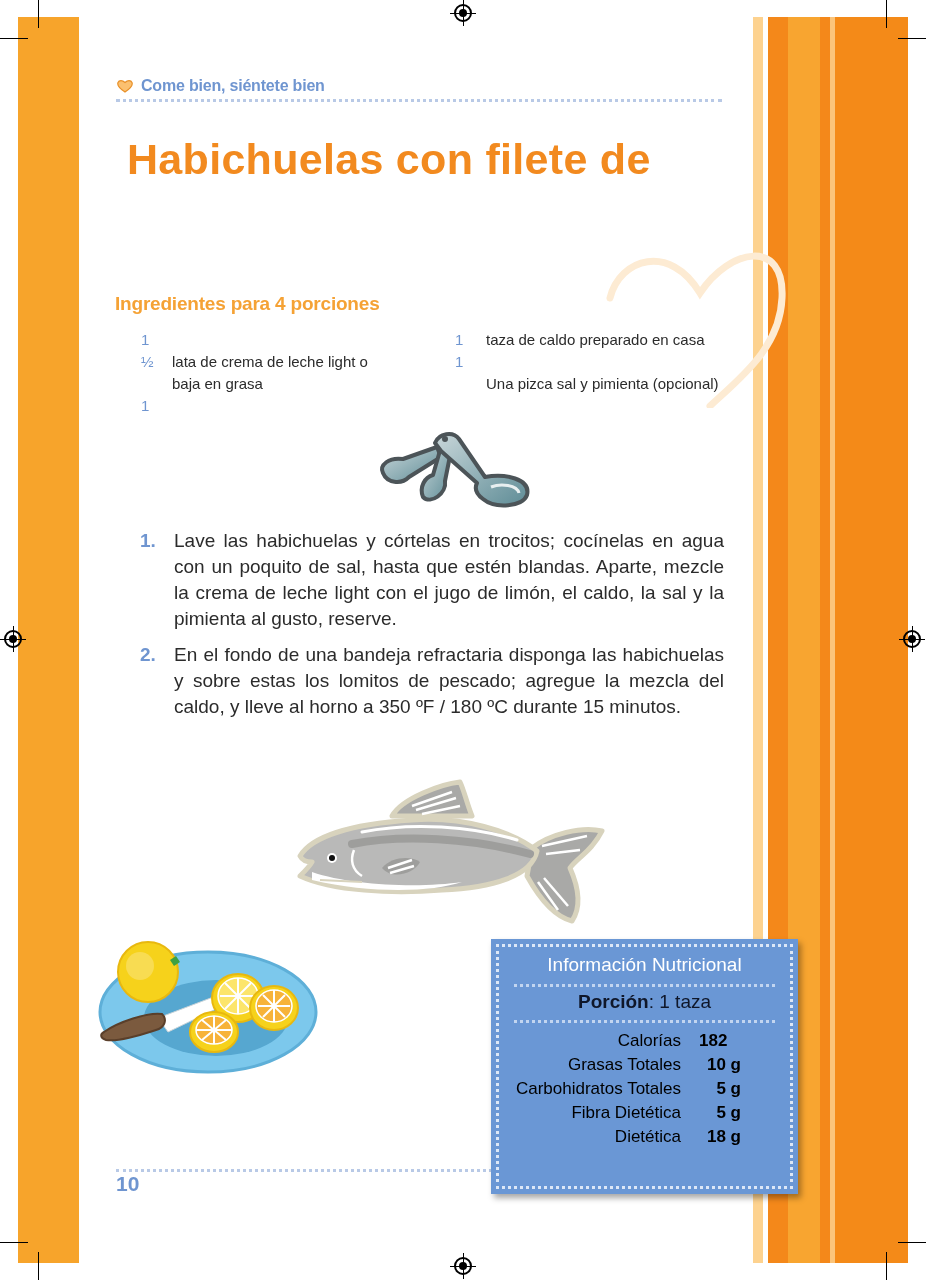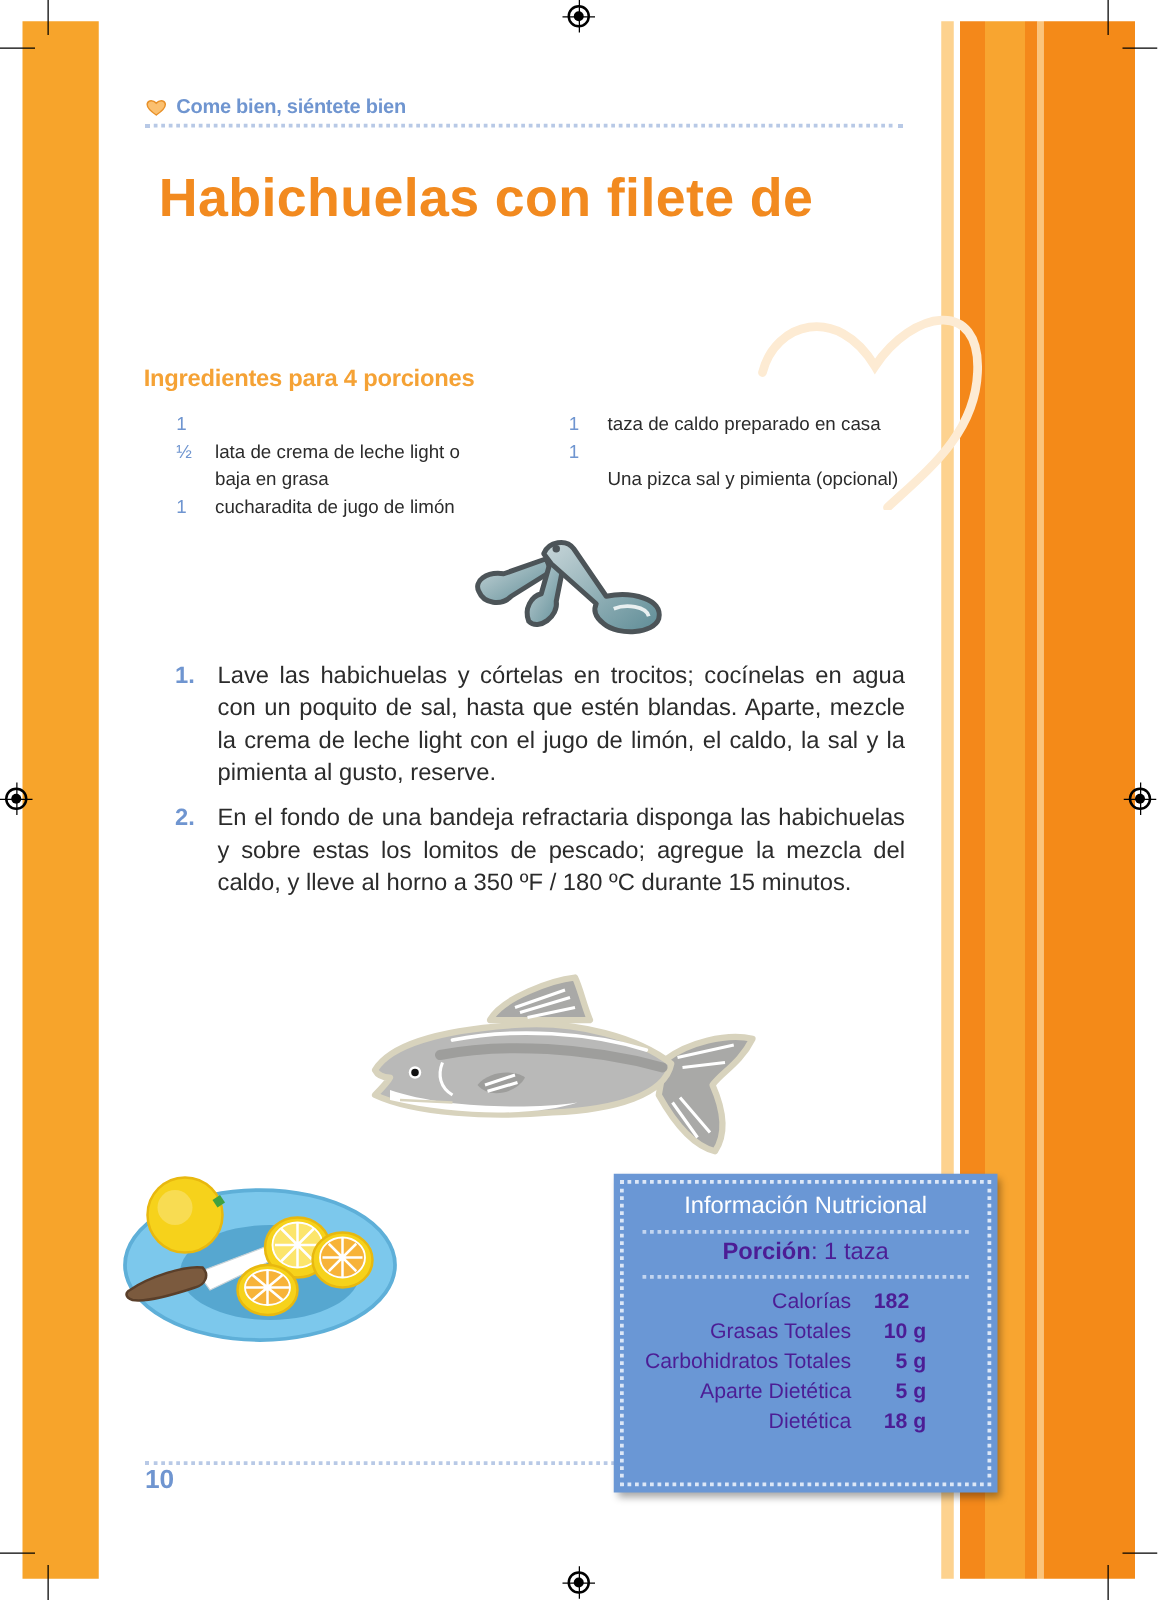--- a/index.html
+++ b/index.html
@@ -57,24 +57,24 @@
     .footer-dots { left: 116px; top: 1169px; width: 376px; }
     .page-num { left: 116px; top: 1172px; font-size: 21px; font-weight: bold; color: #6F95D0; }
 
     
     .nutri { left: 491px; top: 939px; width: 307px; height: 255px; background: #6A97D5; box-shadow: 3px 4px 6px rgba(0,0,0,0.35); }
     .nutri-inner { position: absolute; left: 5px; top: 5px; right: 5px; bottom: 5px; border: 3px dotted #DCE7F7; }
     .nutri-title { position: absolute; left: 0; right: 0; top: 15px; text-align: center; font-size: 19px; font-weight: normal; color: #fff; }
     .nutri-sep { position: absolute; left: 23px; right: 23px; border-top: 3px dotted #C2D5F0; }
     .nutri-sep.s1 { top: 45px; }
     .nutri-sep.s2 { top: 81px; }
-    .nutri-portion { position: absolute; left: 0; right: 0; top: 52px; text-align: center; font-size: 19px; color: #4c1d95; }
+    .nutri-portion { position: absolute; left: 0; right: 0; top: 52px; text-align: center; font-size: 19px; color: #0f172a; }
     .nutri-portion b { font-weight: bold; }
     .nutri-rows { position: absolute; left: 0; top: 90px; width: 100%; }
-    .nutri-row { display: flex; height: 24px; line-height: 24px; font-size: 17px; color: #4c1d95; }
+    .nutri-row { display: flex; height: 24px; line-height: 24px; font-size: 17px; color: #000000; }
     .nutri-label { width: 190px; text-align: right; }
     .nutri-value { width: 68px; text-align: right; font-weight: bold; padding-right: 8px; }
     .nutri-row.first .nutri-value { text-align: left; padding-left: 18px; padding-right: 0; }
   </style>
 </head>
 <body>
 
 <div class="abs stripe-left"></div>
 <div class="abs stripe-r1"></div>
 <div class="abs stripe-r2"></div>
@@ -124,21 +124,20 @@
 <div class="abs ing-col left">
   <div class="ing-row">
     <span class="ing-qty">1</span>
   </div>
   <div class="ing-row">
     <span class="ing-qty">½</span>
     <span class="ing-text" style="max-width:215px;">lata de crema de leche light o baja en grasa</span>
   </div>
   <div class="ing-row">
     <span class="ing-qty">1</span>
-    <span class="ing-text">cucharadita de jugo de limón</span>
   </div>
 </div>
 
 <div class="abs ing-col right">
   <div class="ing-row">
     <span class="ing-qty">1</span>
     <span class="ing-text">taza de caldo preparado en casa</span>
   </div>
   <div class="ing-row">
     <span class="ing-qty">1</span>
@@ -228,21 +227,21 @@
     </div>
     <div class="nutri-row">
       <span class="nutri-label">Grasas Totales</span>
       <span class="nutri-value">10 g</span>
     </div>
     <div class="nutri-row">
       <span class="nutri-label">Carbohidratos Totales</span>
       <span class="nutri-value">5 g</span>
     </div>
     <div class="nutri-row">
-      <span class="nutri-label">Aparte Dietética</span>
+      <span class="nutri-label">Fibra Dietética</span>
       <span class="nutri-value">5 g</span>
     </div>
     <div class="nutri-row">
       <span class="nutri-label">Dietética</span>
       <span class="nutri-value">18 g</span>
     </div>
   </div>
 </div>
 
 </body></html>

